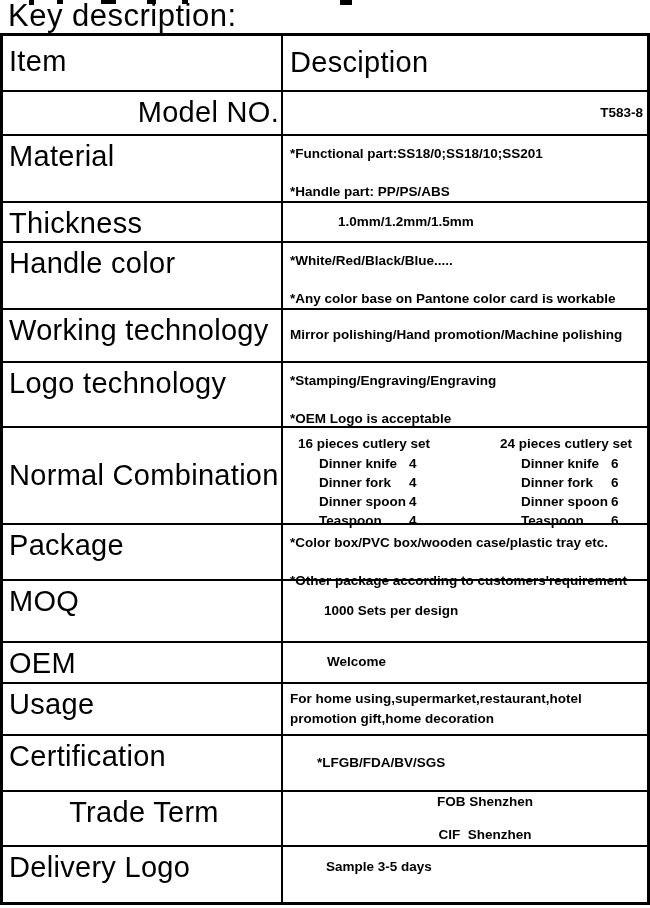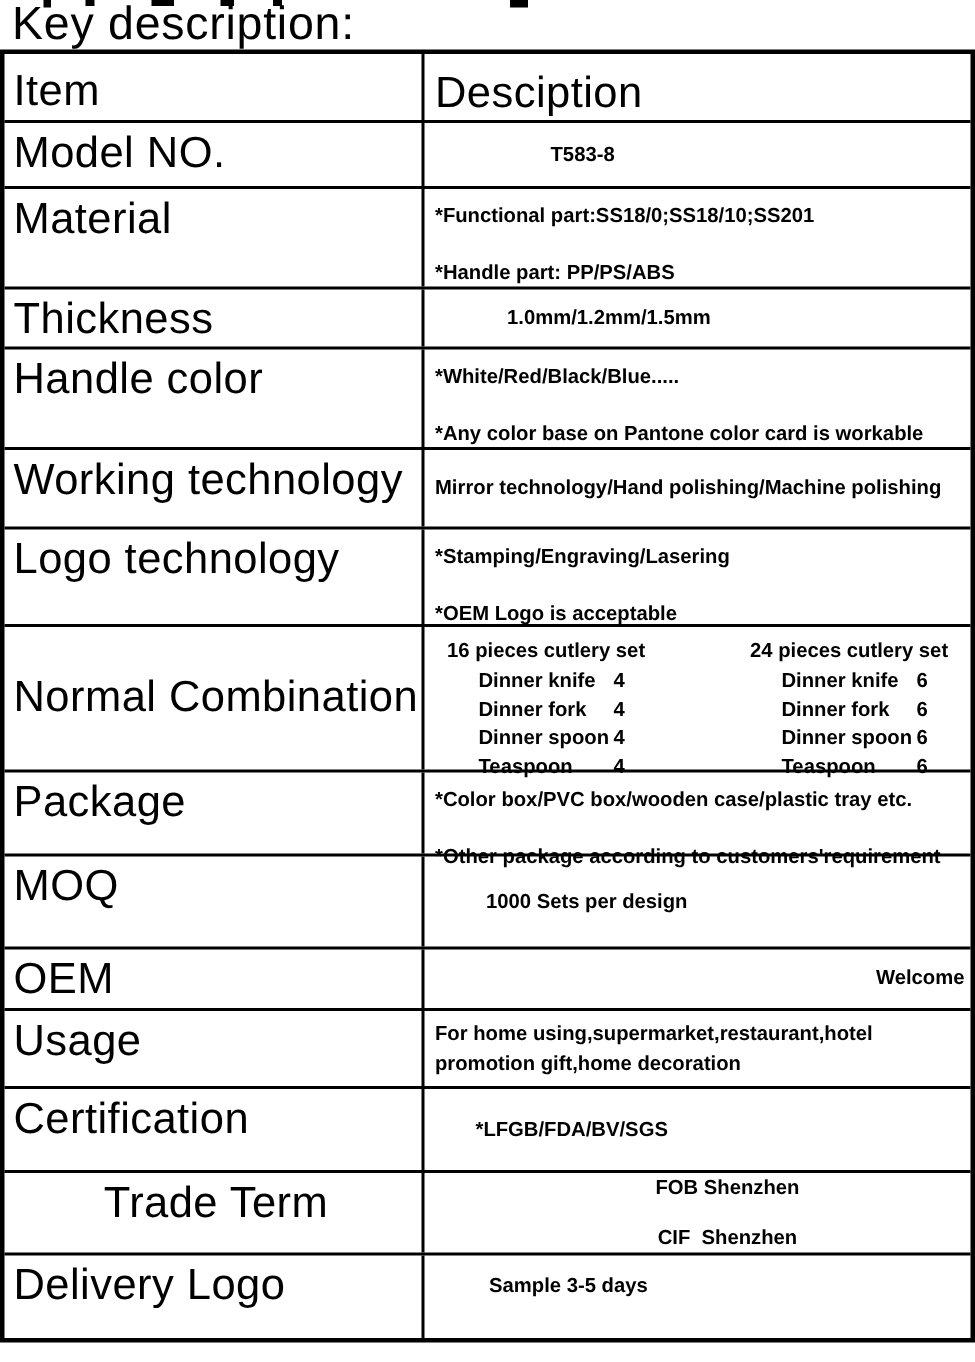--- a/index.html
+++ b/index.html
@@ -23,37 +23,37 @@
     padding:4px 2px 0 6px;font-size:29px;line-height:1.15;letter-spacing:0.3px;
     white-space:nowrap;overflow:hidden;
   }
   .desc-cell{
     flex:1;box-sizing:border-box;display:flex;flex-direction:column;
     padding:10px 4px 4px 7px;font-size:13.5px;font-weight:bold;line-height:1.2;
     white-space:pre-wrap;
     border-radius:14px;
   }
   .desc-line + .desc-line{margin-top:22px;}
-  .header-row{height:46px;}
+  .header-row{height:56px;}
   .header-row .item-cell{padding-top:9px;}
   .header-row .desc-cell{font-weight:normal;font-size:29px;letter-spacing:0.3px;padding-top:9px;justify-content:flex-start;}
   
-  .row-0{height:44px;} .row-1{height:67px;} .row-2{height:40px;} .row-3{height:67px;}
+  .row-0{height:44px;text-align:right;} .row-1{height:67px;} .row-2{height:40px;} .row-3{height:67px;}
   .row-4{height:53px;} .row-5{height:65px;} .row-6{height:97px;} .row-7{height:56px;}
   .row-8{height:62px;} .row-9{height:41px;} .row-10{height:52px;} .row-11{height:56px;}
   .row-12{height:55px;text-align:center;} .row-13{height:55px;}
   
   .row-0 .desc-cell,.row-2 .desc-cell,.row-4 .desc-cell,.row-8 .desc-cell,.row-9 .desc-cell,
   .row-10 .desc-cell,.row-11 .desc-cell,.row-12 .desc-cell,.row-13 .desc-cell{
     justify-content:center;padding-top:0;padding-bottom:0;
   }
   .row-0 .desc-cell{padding-left:84px;}
   .row-2 .desc-cell{padding-left:55px;}
   .row-8 .desc-cell{padding-left:41px;}
-  .row-9 .desc-cell{padding-left:44px;text-align:right;}
+  .row-9 .desc-cell{padding-left:44px;}
   .row-11 .desc-cell{padding-left:34px;}
   .row-12 .desc-cell{padding-left:44px;}
   .row-13 .desc-cell{padding-left:43px;justify-content:flex-start;padding-top:12px;}
   .row-10 .desc-line + .desc-line{margin-top:3px;}
   .row-12 .desc-line + .desc-line{margin-top:16px;}
   
   .row-6 .item-cell{display:flex;align-items:center;padding-top:0;}
   .row-6 .desc-cell{position:relative;padding:0;}
   .combo-group{position:absolute;top:7px;font-size:13.5px;font-weight:bold;line-height:17px;}
   .combo-left{left:15px;}
@@ -91,25 +91,25 @@
     <div class="row row-2">
     <div class="item-cell item-label">Thickness</div>
     <div class="desc-cell"><div class="desc-line">1.0mm/1.2mm/1.5mm</div></div>
   </div>
     <div class="row row-3">
     <div class="item-cell item-label">Handle color</div>
     <div class="desc-cell"><div class="desc-line">*White/Red/Black/Blue.....</div><div class="desc-line">*Any color base on Pantone color card is workable</div></div>
   </div>
     <div class="row row-4">
     <div class="item-cell item-label">Working technology</div>
-    <div class="desc-cell"><div class="desc-line">Mirror technology/Hand polishing/Machine polishing</div></div>
+    <div class="desc-cell"><div class="desc-line">Mirror polishing/Hand promotion/Machine polishing</div></div>
   </div>
     <div class="row row-5">
     <div class="item-cell item-label">Logo technology</div>
-    <div class="desc-cell"><div class="desc-line">*Stamping/Engraving/Lasering</div><div class="desc-line">*OEM Logo is acceptable</div></div>
+    <div class="desc-cell"><div class="desc-line">*Stamping/Engraving/Engraving</div><div class="desc-line">*OEM Logo is acceptable</div></div>
   </div>
     <div class="row row-6">
     <div class="item-cell item-label">Normal Combination</div>
     <div class="desc-cell"><div class="combo-group combo-left"><div class="combo-title">16 pieces cutlery set</div><div class="combo-item"><span class="combo-name">Dinner knife</span><span class="combo-qty">4</span></div><div class="combo-item"><span class="combo-name">Dinner fork</span><span class="combo-qty">4</span></div><div class="combo-item"><span class="combo-name">Dinner spoon</span><span class="combo-qty">4</span></div><div class="combo-item"><span class="combo-name">Teaspoon</span><span class="combo-qty">4</span></div></div><div class="combo-group combo-right"><div class="combo-title">24 pieces cutlery set</div><div class="combo-item"><span class="combo-name">Dinner knife</span><span class="combo-qty">6</span></div><div class="combo-item"><span class="combo-name">Dinner fork</span><span class="combo-qty">6</span></div><div class="combo-item"><span class="combo-name">Dinner spoon</span><span class="combo-qty">6</span></div><div class="combo-item"><span class="combo-name">Teaspoon</span><span class="combo-qty">6</span></div></div></div>
   </div>
     <div class="row row-7">
     <div class="item-cell item-label">Package</div>
     <div class="desc-cell"><div class="desc-line">*Color box/PVC box/wooden case/plastic tray etc.</div><div class="desc-line">*Other package according to customers'requirement</div></div>
   </div>
     <div class="row row-8">

